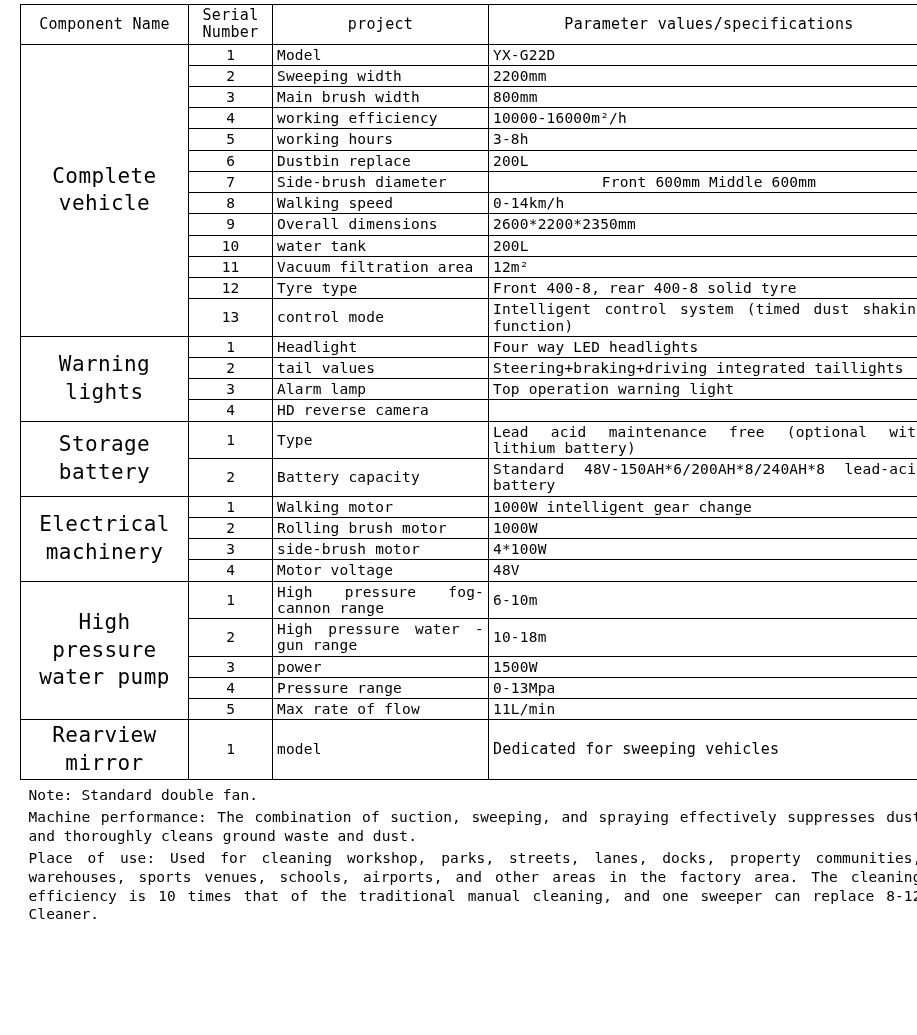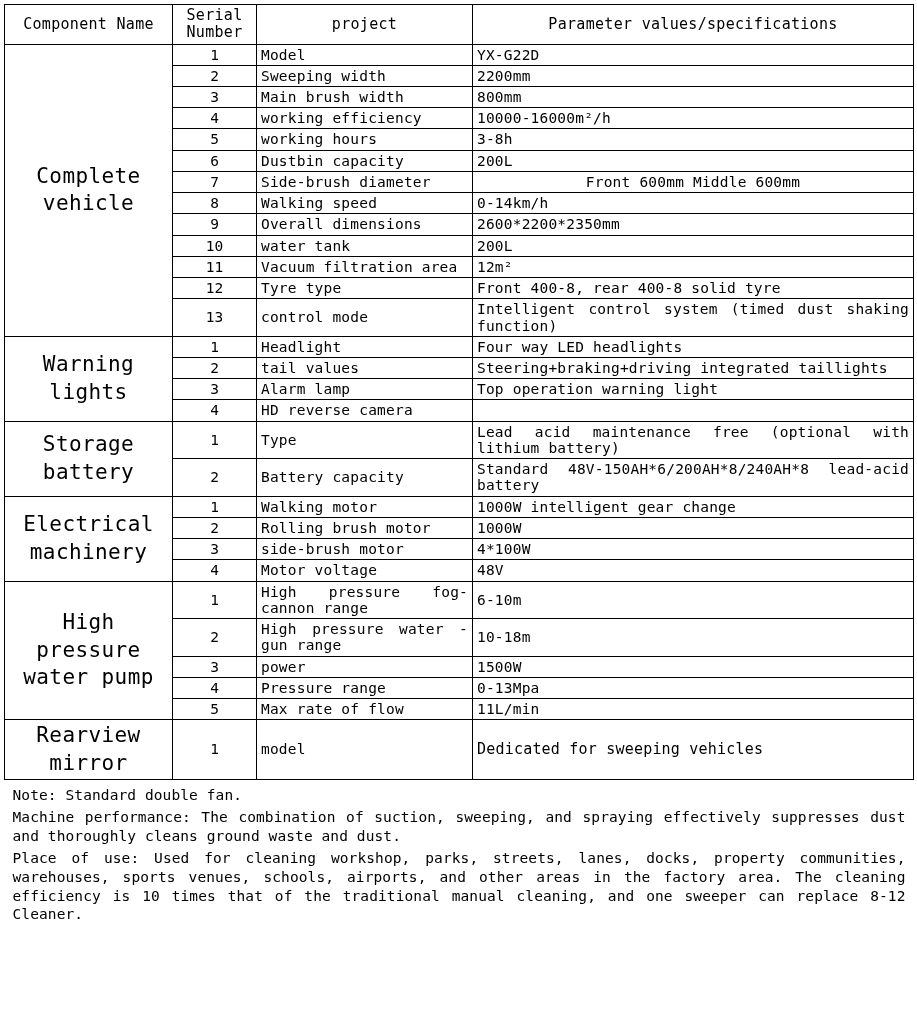--- a/index.html
+++ b/index.html
@@ -9,21 +9,21 @@
   }
   body {
     font-family: "DejaVu Sans Mono", monospace;
     color: #000000;
   }
   #sheet {
     width: 917px;
     min-height: 1035px;
     position: relative;
     box-sizing: border-box;
-    padding: 4px 4px 0 4px;
+    padding: 4px 4px 0 20px;
   }
   table.spec {
     border-collapse: collapse;
     width: 909px;
     table-layout: fixed;
     font-size: 14.5px;
     line-height: 1.12;
   }
   table.spec col.c-group { width: 168px; }
   table.spec col.c-sn    { width: 84px;  }
@@ -123,21 +123,21 @@
         <td class="proj-cell">working efficiency</td>
         <td class="val-cell">10000-16000m²/h</td>
       </tr>
       <tr>
         <td class="sn-cell">5</td>
         <td class="proj-cell">working hours</td>
         <td class="val-cell">3-8h</td>
       </tr>
       <tr>
         <td class="sn-cell">6</td>
-        <td class="proj-cell">Dustbin capacity</td>
+        <td class="proj-cell">Dustbin replace</td>
         <td class="val-cell">200L</td>
       </tr>
       <tr>
         <td class="sn-cell">7</td>
         <td class="proj-cell">Side-brush diameter</td>
         <td class="val-cell nowrap">Front 600mm  Middle 600mm</td>
       </tr>
       <tr>
         <td class="sn-cell">8</td>
         <td class="proj-cell">Walking speed</td>

